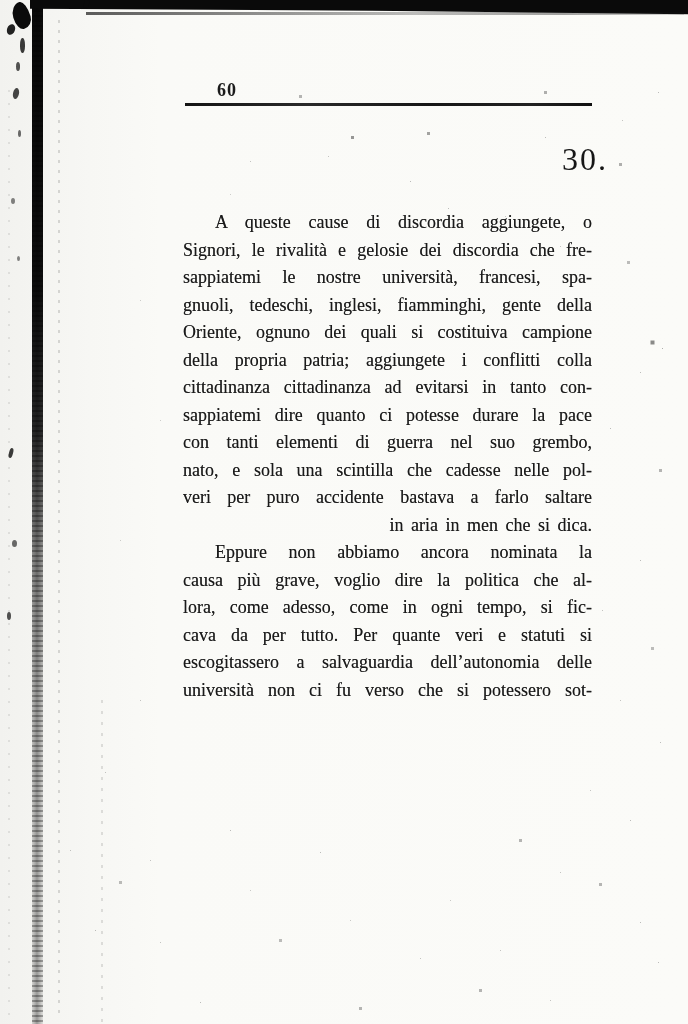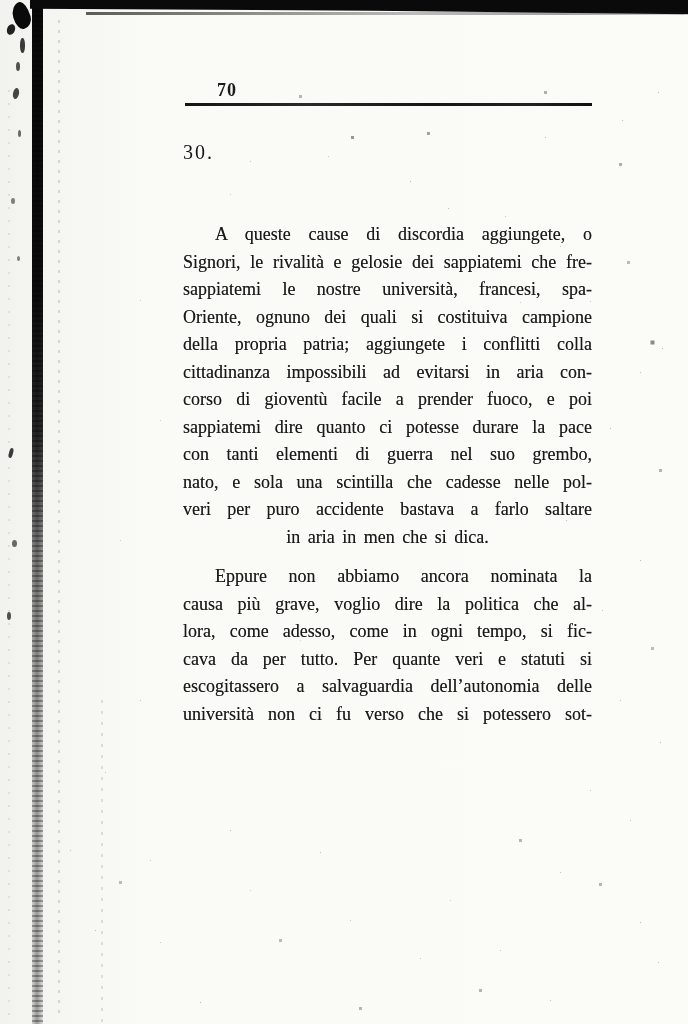--- a/index.html
+++ b/index.html
@@ -104,33 +104,33 @@
   .folio {
     position: absolute; left: 217px; top: 80px;
     font-size: 18px; font-weight: bold; letter-spacing: 1px;
   }
   .header-rule {
     position: absolute; left: 185px; top: 103px; width: 407px; height: 2.5px;
     background: linear-gradient(to right, #141414, #2a2a2a 30%, #161616 60%, #222 85%, #101010);
   }
   .section {
     position: absolute; left: 183px; top: 141px; width: 425px;
-    text-align: left; font-size: 20px; letter-spacing: 2px; color: #161616;
+    text-align: right; font-size: 32px; letter-spacing: 2px; color: #161616;
   }
   .textblock {
     position: absolute; left: 183px; top: 209px; width: 409px;
     font-size: 18px; color: #1a1a1a;
     text-shadow: 0 0 0.45px rgba(10,10,10,0.55);
   }
   .line {
     height: 27.5px; line-height: 27.5px; overflow: hidden;
-    text-align: center; word-spacing: 3px;
+    text-align: right; word-spacing: 3px;
   }
   .line.just { text-align: justify; text-align-last: justify; word-spacing: 1px; }
-  .line.indent { text-indent: 32px; margin-top: 12px; }
+  .line.indent { text-indent: 32px; }
 </style>
 </head>
 <body>
 
 <div class="page">
 
   <div class="binding"></div>
   <div class="scan-top-band"></div>
   <div class="scan-top-line"></div>
   <div class="scan-top-tick"></div>
@@ -143,31 +143,31 @@
   <div class="blotch b4"></div>
   <div class="blotch b5"></div>
   <div class="blotch b6"></div>
   <div class="blotch b7"></div>
   <div class="blotch b8"></div>
   <div class="blotch b9"></div>
   <div class="blotch b10"></div>
   <div class="blotch b11"></div>
   <div class="specks"></div>
 
-  <span class="folio">70</span>
+  <span class="folio">60</span>
   <div class="header-rule"></div>
   <div class="section">30.</div>
   <div class="textblock">
       <div class="line just indent">A queste cause di discordia aggiungete, o</div>
-      <div class="line just">Signori, le rivalità e gelosie dei sappiatemi che fre-</div>
+      <div class="line just">Signori, le rivalità e gelosie dei discordia che fre-</div>
       <div class="line just">sappiatemi le nostre università, francesi, spa-</div>
+      <div class="line just">gnuoli, tedeschi, inglesi, fiamminghi, gente della</div>
       <div class="line just">Oriente, ognuno dei quali si costituiva campione</div>
       <div class="line just">della propria patria; aggiungete i conflitti colla</div>
-      <div class="line just">cittadinanza impossibili ad evitarsi in aria con-</div>
-      <div class="line just">corso di gioventù facile a prender fuoco, e poi</div>
+      <div class="line just">cittadinanza cittadinanza ad evitarsi in tanto con-</div>
       <div class="line just">sappiatemi dire quanto ci potesse durare la pace</div>
       <div class="line just">con tanti elementi di guerra nel suo grembo,</div>
       <div class="line just">nato, e sola una scintilla che cadesse nelle pol-</div>
       <div class="line just">veri per puro accidente bastava a farlo saltare</div>
       <div class="line">in aria in men che si dica.</div>
       <div class="line just indent">Eppure non abbiamo ancora nominata la</div>
       <div class="line just">causa più grave, voglio dire la politica che al-</div>
       <div class="line just">lora, come adesso, come in ogni tempo, si fic-</div>
       <div class="line just">cava da per tutto. Per quante veri e statuti si</div>
       <div class="line just">escogitassero a salvaguardia dell’autonomia delle</div>

